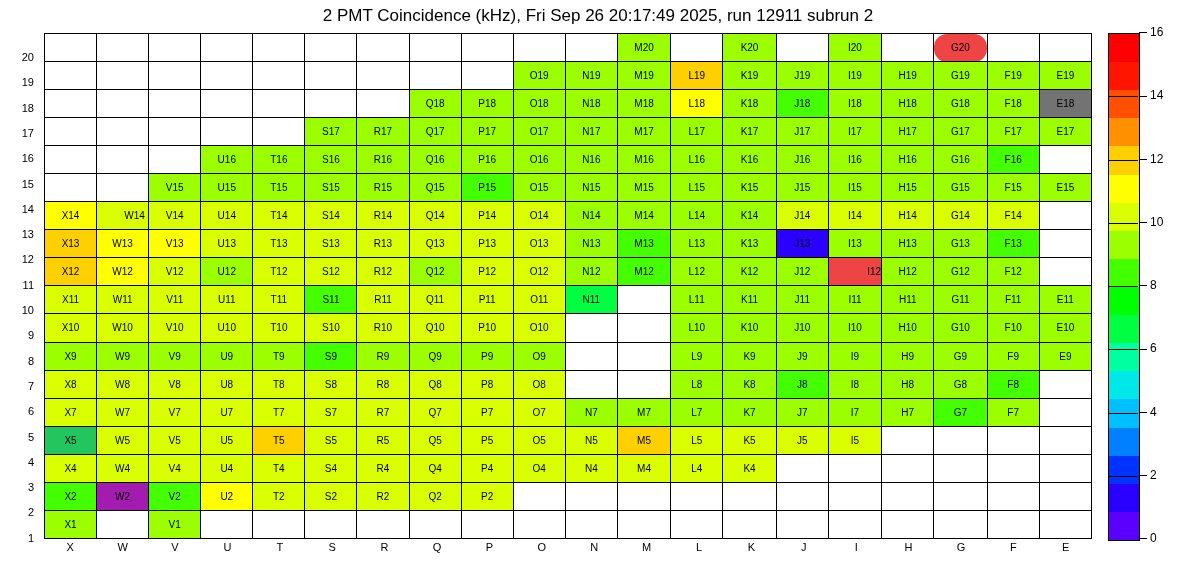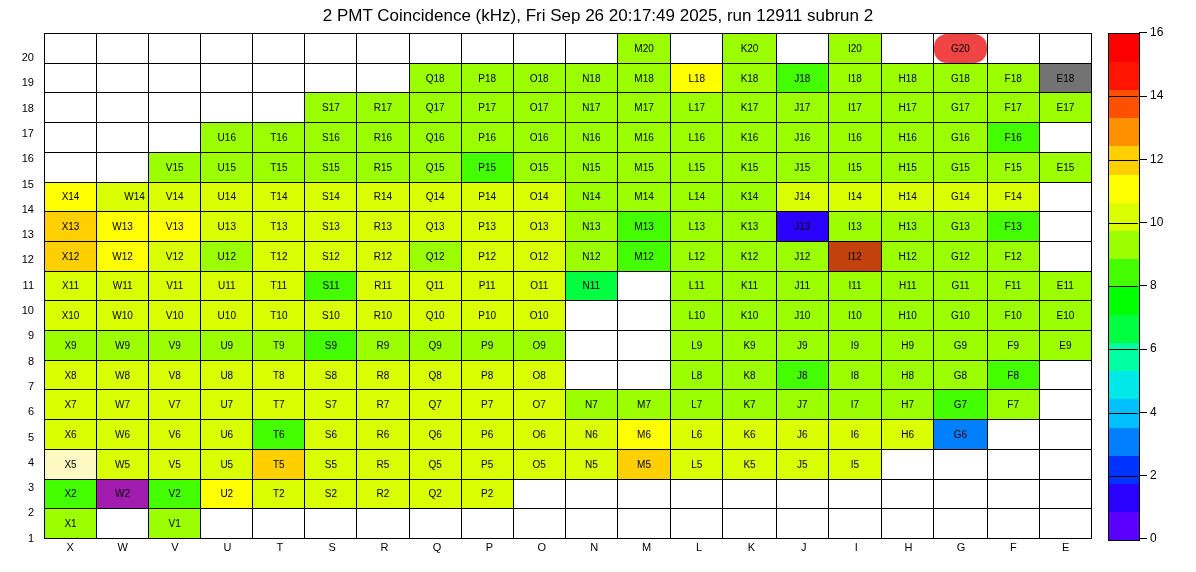--- a/index.html
+++ b/index.html
@@ -181,20 +181,42 @@
             <td class="empty"></td>
           </tr>
           <tr>
             <td class="empty"></td>
             <td class="empty"></td>
             <td class="empty"></td>
             <td class="empty"></td>
             <td class="empty"></td>
             <td class="empty"></td>
             <td class="empty"></td>
+            <td class="empty"></td>
+            <td class="empty"></td>
+            <td class="cell" style="background: rgb(155, 255, 0);">O19</td>
+            <td class="cell" style="background: rgb(155, 255, 0);">N19</td>
+            <td class="cell" style="background: rgb(155, 255, 0);">M19</td>
+            <td class="cell" style="background: rgb(255, 208, 0);">L19</td>
+            <td class="cell" style="background: rgb(155, 255, 0);">K19</td>
+            <td class="cell" style="background: rgb(155, 255, 0);">J19</td>
+            <td class="cell" style="background: rgb(155, 255, 0);">I19</td>
+            <td class="cell" style="background: rgb(155, 255, 0);">H19</td>
+            <td class="cell" style="background: rgb(155, 255, 0);">G19</td>
+            <td class="cell" style="background: rgb(155, 255, 0);">F19</td>
+            <td class="cell" style="background: rgb(155, 255, 0);">E19</td>
+          </tr>
+          <tr>
+            <td class="empty"></td>
+            <td class="empty"></td>
+            <td class="empty"></td>
+            <td class="empty"></td>
+            <td class="empty"></td>
+            <td class="empty"></td>
+            <td class="empty"></td>
             <td class="cell" style="background: rgb(155, 255, 0);">Q18</td>
             <td class="cell" style="background: rgb(155, 255, 0);">P18</td>
             <td class="cell" style="background: rgb(155, 255, 0);">O18</td>
             <td class="cell" style="background: rgb(155, 255, 0);">N18</td>
             <td class="cell" style="background: rgb(155, 255, 0);">M18</td>
             <td class="cell" style="background: rgb(255, 255, 0);">L18</td>
             <td class="cell" style="background: rgb(155, 255, 0);">K18</td>
             <td class="cell" style="background: rgb(68, 255, 0);">J18</td>
             <td class="cell" style="background: rgb(155, 255, 0);">I18</td>
             <td class="cell" style="background: rgb(155, 255, 0);">H18</td>
@@ -321,21 +343,21 @@
             <td class="cell" style="background: rgb(217, 255, 0);">S12</td>
             <td class="cell" style="background: rgb(217, 255, 0);">R12</td>
             <td class="cell" style="background: rgb(155, 255, 0);">Q12</td>
             <td class="cell" style="background: rgb(217, 255, 0);">P12</td>
             <td class="cell" style="background: rgb(217, 255, 0);">O12</td>
             <td class="cell" style="background: rgb(155, 255, 0);">N12</td>
             <td class="cell" style="background: rgb(68, 255, 0);">M12</td>
             <td class="cell" style="background: rgb(155, 255, 0);">L12</td>
             <td class="cell" style="background: rgb(155, 255, 0);">K12</td>
             <td class="cell" style="background: rgb(155, 255, 0);">J12</td>
-            <td class="cell" style="background: #c2410c;">I12</td>
+            <td class="cell" style="background: #ef4444; text-align: right;">I12</td>
             <td class="cell" style="background: rgb(155, 255, 0);">H12</td>
             <td class="cell" style="background: rgb(155, 255, 0);">G12</td>
             <td class="cell" style="background: rgb(155, 255, 0);">F12</td>
             <td class="empty"></td>
           </tr>
           <tr>
             <td class="cell" style="background: rgb(217, 255, 0);">X11</td>
             <td class="cell" style="background: rgb(217, 255, 0);">W11</td>
             <td class="cell" style="background: rgb(217, 255, 0);">V11</td>
             <td class="cell" style="background: rgb(217, 255, 0);">U11</td>
@@ -438,58 +460,58 @@
             <td class="cell" style="background: rgb(155, 255, 0);">L7</td>
             <td class="cell" style="background: rgb(155, 255, 0);">K7</td>
             <td class="cell" style="background: rgb(155, 255, 0);">J7</td>
             <td class="cell" style="background: rgb(155, 255, 0);">I7</td>
             <td class="cell" style="background: rgb(155, 255, 0);">H7</td>
             <td class="cell" style="background: rgb(68, 255, 0);">G7</td>
             <td class="cell" style="background: rgb(155, 255, 0);">F7</td>
             <td class="empty"></td>
           </tr>
           <tr>
-            <td class="cell" style="background: rgb(217, 255, 0);">X6</td>
-            <td class="cell" style="background: rgb(217, 255, 0);">W6</td>
-            <td class="cell" style="background: rgb(217, 255, 0);">V6</td>
-            <td class="cell" style="background: rgb(217, 255, 0);">U6</td>
-            <td class="cell" style="background: rgb(68, 255, 0);">T6</td>
-            <td class="cell" style="background: rgb(217, 255, 0);">S6</td>
-            <td class="cell" style="background: rgb(217, 255, 0);">R6</td>
-            <td class="cell" style="background: rgb(217, 255, 0);">Q6</td>
-            <td class="cell" style="background: rgb(217, 255, 0);">P6</td>
-            <td class="cell" style="background: rgb(217, 255, 0);">O6</td>
-            <td class="cell" style="background: rgb(217, 255, 0);">N6</td>
-            <td class="cell" style="background: rgb(255, 255, 0);">M6</td>
-            <td class="cell" style="background: rgb(217, 255, 0);">L6</td>
-            <td class="cell" style="background: rgb(217, 255, 0);">K6</td>
-            <td class="cell" style="background: rgb(217, 255, 0);">J6</td>
-            <td class="cell" style="background: rgb(217, 255, 0);">I6</td>
-            <td class="cell" style="background: rgb(217, 255, 0);">H6</td>
-            <td class="cell" style="background: rgb(0, 128, 255);">G6</td>
-            <td class="empty"></td>
-            <td class="empty"></td>
-          </tr>
-          <tr>
-            <td class="cell" style="background: #fef9c3;">X5</td>
+            <td class="cell" style="background: #22c55e;">X5</td>
             <td class="cell" style="background: rgb(217, 255, 0);">W5</td>
             <td class="cell" style="background: rgb(217, 255, 0);">V5</td>
             <td class="cell" style="background: rgb(217, 255, 0);">U5</td>
             <td class="cell" style="background: rgb(255, 208, 0);">T5</td>
             <td class="cell" style="background: rgb(217, 255, 0);">S5</td>
             <td class="cell" style="background: rgb(217, 255, 0);">R5</td>
             <td class="cell" style="background: rgb(217, 255, 0);">Q5</td>
             <td class="cell" style="background: rgb(217, 255, 0);">P5</td>
             <td class="cell" style="background: rgb(217, 255, 0);">O5</td>
             <td class="cell" style="background: rgb(217, 255, 0);">N5</td>
             <td class="cell" style="background: rgb(255, 208, 0);">M5</td>
             <td class="cell" style="background: rgb(217, 255, 0);">L5</td>
             <td class="cell" style="background: rgb(217, 255, 0);">K5</td>
             <td class="cell" style="background: rgb(217, 255, 0);">J5</td>
             <td class="cell" style="background: rgb(217, 255, 0);">I5</td>
+            <td class="empty"></td>
+            <td class="empty"></td>
+            <td class="empty"></td>
+            <td class="empty"></td>
+          </tr>
+          <tr>
+            <td class="cell" style="background: rgb(217, 255, 0);">X4</td>
+            <td class="cell" style="background: rgb(217, 255, 0);">W4</td>
+            <td class="cell" style="background: rgb(217, 255, 0);">V4</td>
+            <td class="cell" style="background: rgb(217, 255, 0);">U4</td>
+            <td class="cell" style="background: rgb(217, 255, 0);">T4</td>
+            <td class="cell" style="background: rgb(217, 255, 0);">S4</td>
+            <td class="cell" style="background: rgb(217, 255, 0);">R4</td>
+            <td class="cell" style="background: rgb(217, 255, 0);">Q4</td>
+            <td class="cell" style="background: rgb(217, 255, 0);">P4</td>
+            <td class="cell" style="background: rgb(217, 255, 0);">O4</td>
+            <td class="cell" style="background: rgb(217, 255, 0);">N4</td>
+            <td class="cell" style="background: rgb(217, 255, 0);">M4</td>
+            <td class="cell" style="background: rgb(217, 255, 0);">L4</td>
+            <td class="cell" style="background: rgb(217, 255, 0);">K4</td>
+            <td class="empty"></td>
+            <td class="empty"></td>
             <td class="empty"></td>
             <td class="empty"></td>
             <td class="empty"></td>
             <td class="empty"></td>
           </tr>
           <tr>
             <td class="cell" style="background: rgb(68, 255, 0);">X2</td>
             <td class="cell" style="background: #a21caf;">W2</td>
             <td class="cell" style="background: rgb(68, 255, 0);">V2</td>
             <td class="cell" style="background: rgb(255, 255, 0);">U2</td>

